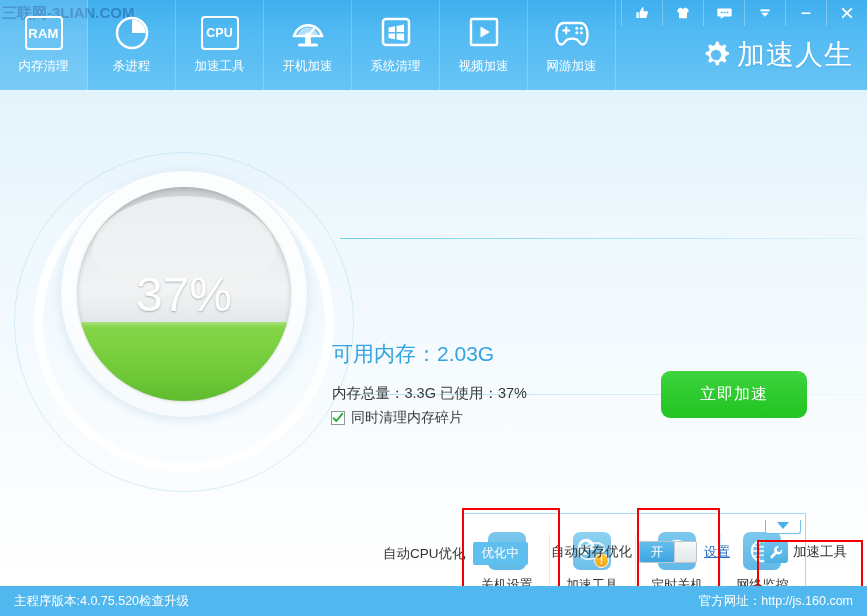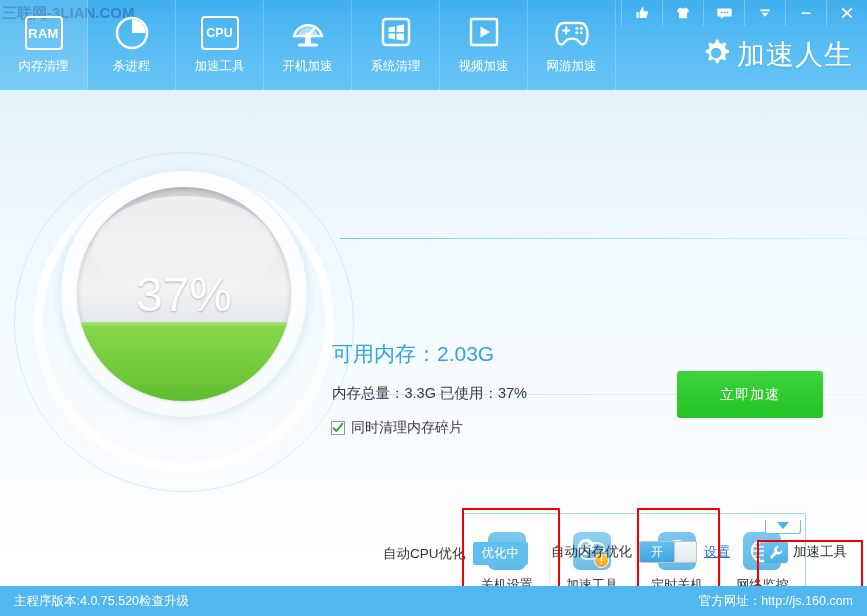--- a/index.html
+++ b/index.html
@@ -77,21 +77,21 @@
   }
   .cputile {
     width: 38px; height: 34px;
     border: 2.5px solid #ffffff; border-radius: 4px;
     display: flex; align-items: center; justify-content: center;
     font-size: 12.5px; font-weight: bold; color: #ffffff;
   }
 
   .brand {
     position: absolute; right: 14px; top: 36px;
-    display: flex; align-items: flex-start; gap: 4px;
+    display: flex; align-items: center; gap: 4px;
   }
   .brand-text {
     font-size: 28px; color: #ffffff; font-weight: normal;
     letter-spacing: 1px; white-space: nowrap;
     text-shadow: 0 1px 2px rgba(0,80,140,.18);
   }
 
   
   .body {
     position: absolute; left: 0; top: 90px;
@@ -154,37 +154,37 @@
   
   .info-avail {
     position: absolute; left: 332px; top: 250px;
     font-size: 21px; color: #32a5e0; white-space: nowrap;
   }
   .info-total {
     position: absolute; left: 332px; top: 294px;
     font-size: 14.5px; color: #3a3a3a; white-space: nowrap;
   }
   .info-check {
-    position: absolute; left: 331px; top: 329px;
+    position: absolute; left: 331px; top: 319px;
     display: flex; align-items: center; gap: 6px; cursor: pointer;
   }
   .cbox {
     width: 14px; height: 14px;
     border: 1px solid #8d9aa2; background: #ffffff;
     display: flex; align-items: center; justify-content: center;
   }
   .cbox svg { display: block; }
   .info-check span { font-size: 14px; color: #3a3a3a; white-space: nowrap; }
 
   .btn-accel {
-    position: absolute; left: 677px; top: 281px;
+    position: absolute; left: 661px; top: 281px;
     width: 146px; height: 47px;
     background: linear-gradient(to bottom, #3fd43f 0%, #2ecb2e 50%, #23c423 100%);
-    border: none; border-radius: 3px;
-    color: #ffffff; font-size: 14px;
+    border: none; border-radius: 9px;
+    color: #ffffff; font-size: 16px;
     cursor: pointer;
     font-family: "Liberation Sans", sans-serif;
     letter-spacing: 1px;
   }
 
   
   .toolpanel {
     position: absolute; left: 463px; top: 423px;
     width: 343px; height: 100px;
     border: 1px solid #9fd8f2;

